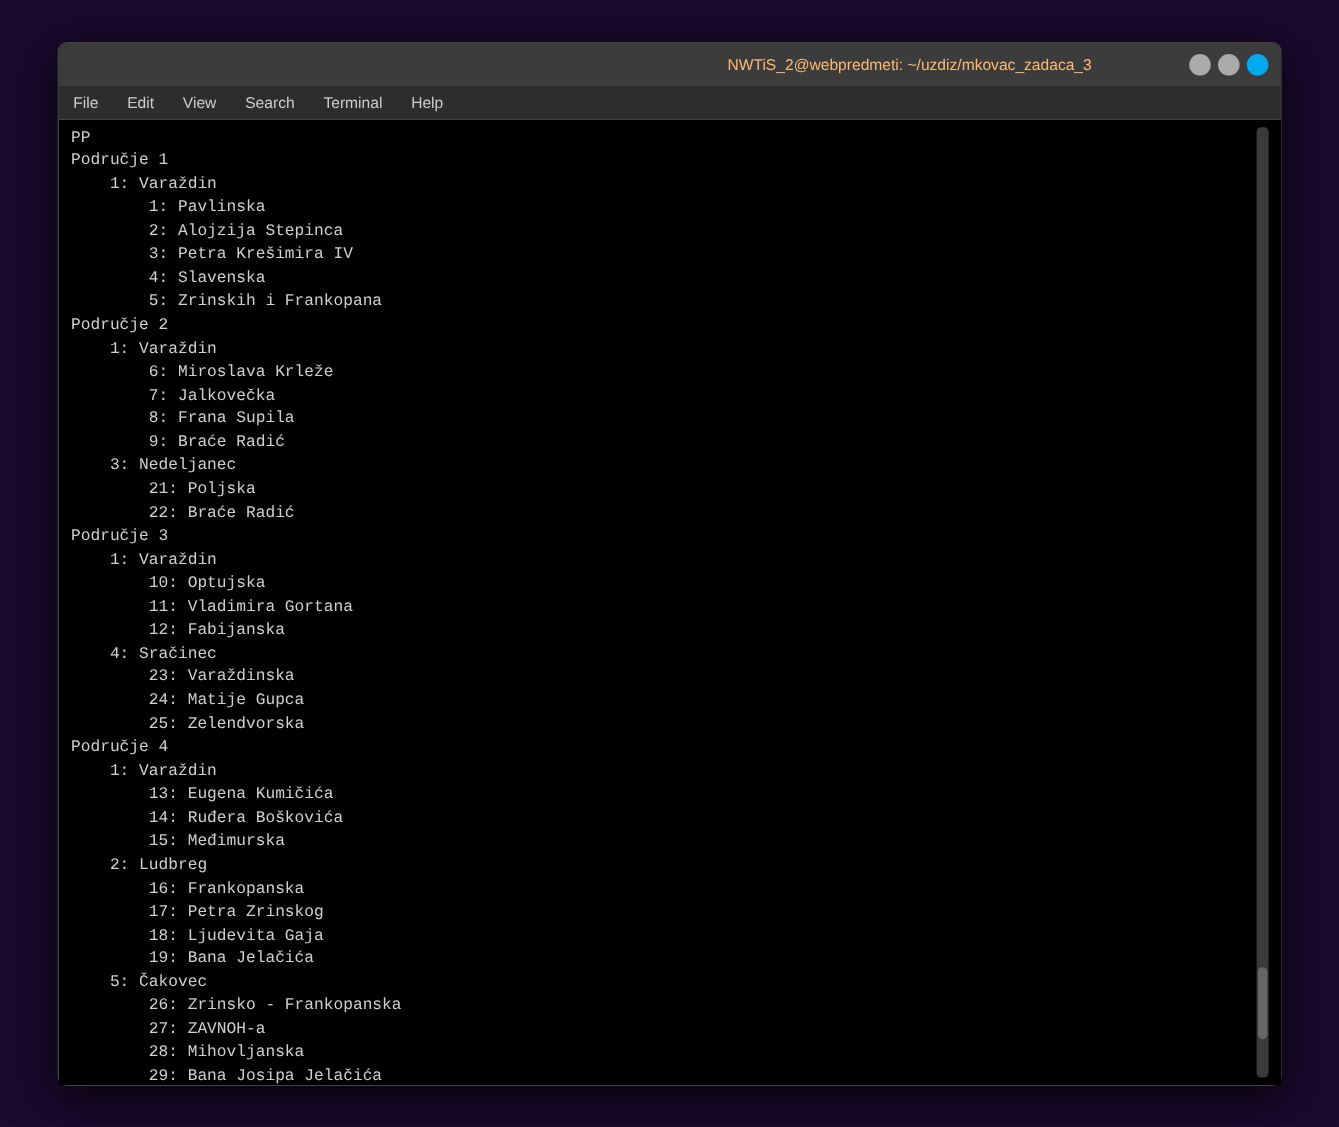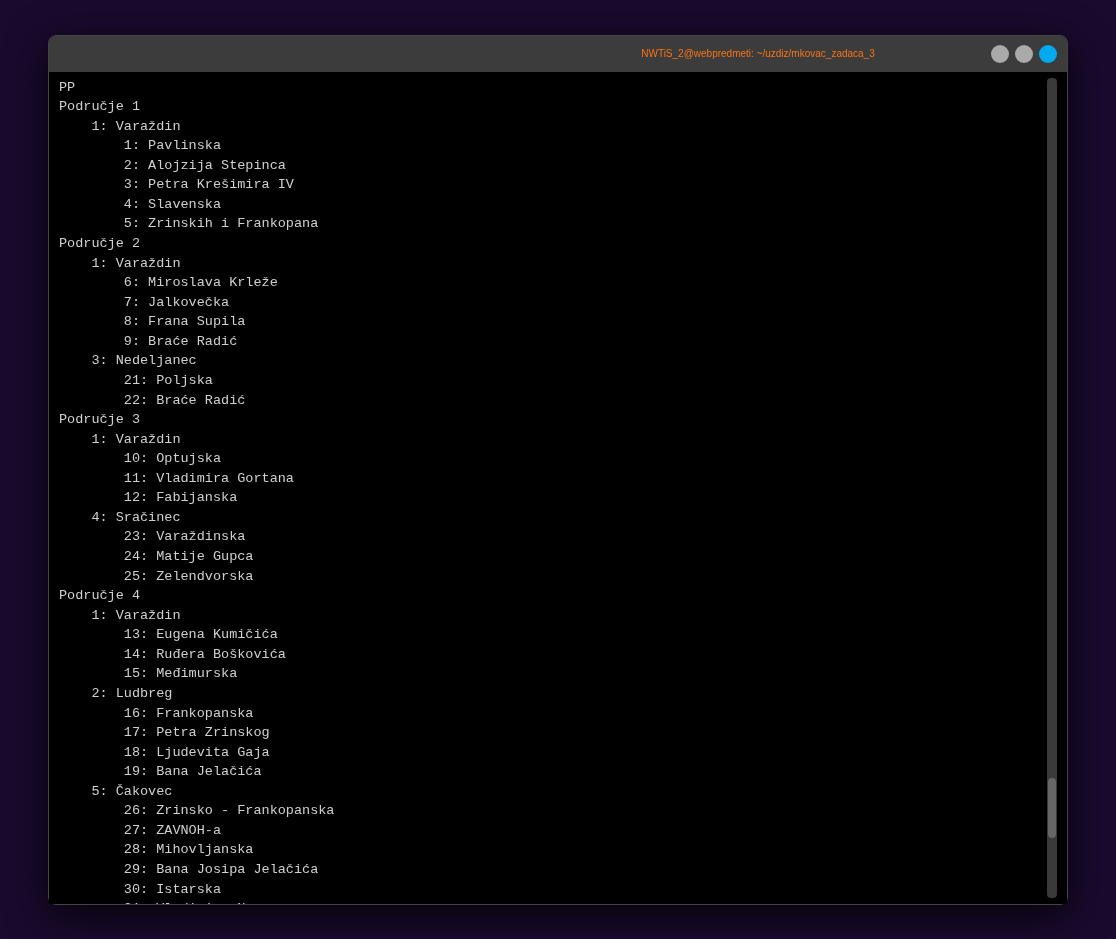--- a/index.html
+++ b/index.html
@@ -35,22 +35,22 @@
       height: 36px;
       border-radius: 8px 8px 0 0;
       display: flex;
       align-items: center;
       justify-content: space-between;
       padding: 0 10px;
       flex-shrink: 0;
     }
 
     .title-bar-title {
-      color: #f97316;
-      font-size: 10px;
+      color: #fdba74;
+      font-size: 13px;
       font-family: sans-serif;
       flex: 1;
       text-align: center;
     }
 
     .title-bar-controls {
       display: flex;
       gap: 6px;
     }
 
@@ -137,20 +137,28 @@
   <div class="title-bar">
     <div class="title-bar-spacer"></div>
     <div class="title-bar-title">NWTiS_2@webpredmeti: ~/uzdiz/mkovac_zadaca_3</div>
     <div class="title-bar-controls">
       <button class="title-btn title-btn-minimize">−</button>
       <button class="title-btn title-btn-maximize">□</button>
       <button class="title-btn title-btn-close">✕</button>
     </div>
   </div>
 
+  <div class="menu-bar">
+  <span class="menu-item">File</span>
+      <span class="menu-item">Edit</span>
+      <span class="menu-item">View</span>
+      <span class="menu-item">Search</span>
+      <span class="menu-item">Terminal</span>
+      <span class="menu-item">Help</span>
+    </div>
 
   <div class="terminal-content">
     <div class="terminal-text">PP
 Područje 1
     1: Varaždin
         1: Pavlinska
         2: Alojzija Stepinca
         3: Petra Krešimira IV
         4: Slavenska
         5: Zrinskih i Frankopana

